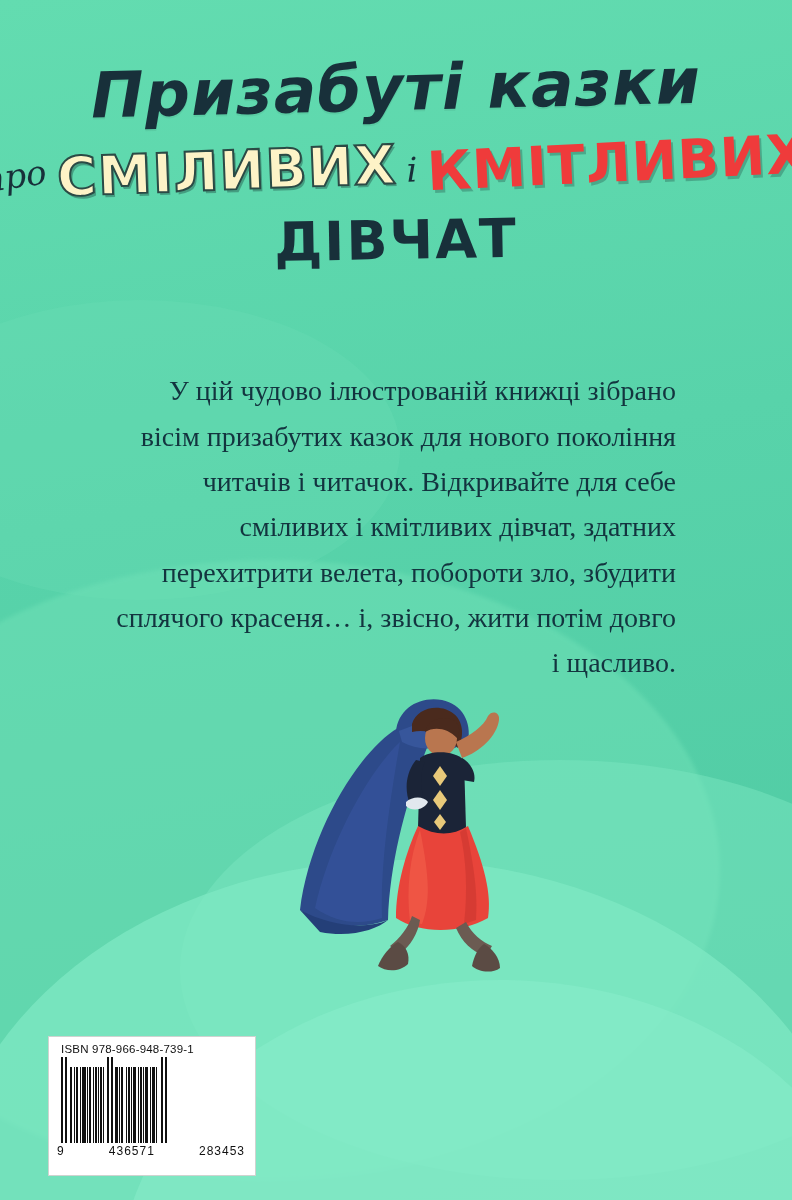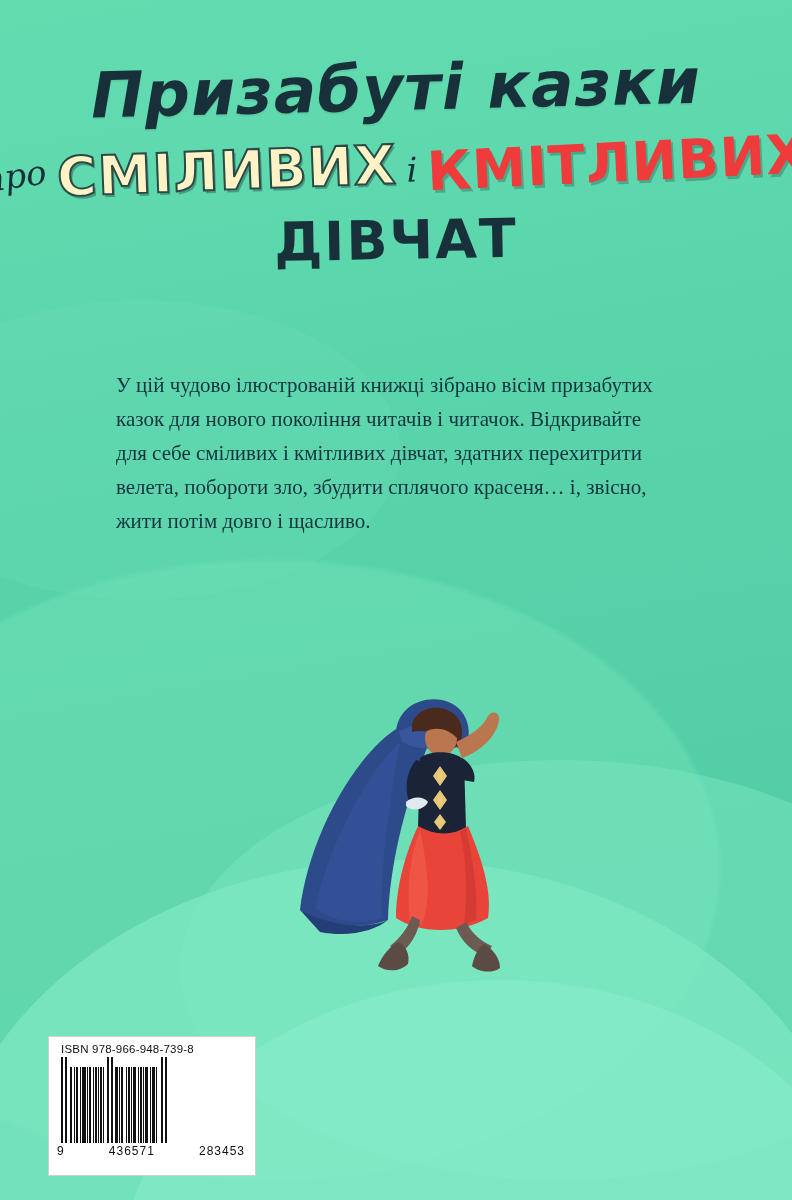--- a/index.html
+++ b/index.html
@@ -140,23 +140,23 @@
     color: #18303a;
     transform: rotate(-1deg);
   }
 
   
   .blurb {
     position: relative;
     z-index: 5;
     margin: 96px auto 7px;
     width: 560px;
-    text-align: left;
+    text-align: right;
     font-family: "Liberation Serif", serif;
-    font-size: 21px;
+    font-size: 28px;
     line-height: 1.62;
     color: #13343f;
   }
 
   
   .illustration {
     position: absolute;
     left: 270px;
     top: 680px;
     width: 300px;
@@ -266,21 +266,21 @@
       <path d="M196 242 C 202 254, 212 262, 222 266 L 216 276 C 202 272, 192 262, 186 248 Z" fill="#6b5b52"></path>
 
       <path d="M128 262 C 136 266, 140 274, 138 284 C 130 292, 116 292, 108 286 C 112 276, 120 266, 128 262 Z" fill="#5b4b44"></path>
       <path d="M214 264 C 222 268, 230 278, 230 288 C 222 294, 208 292, 202 286 C 204 276, 208 268, 214 264 Z" fill="#5b4b44"></path>
 
       <path d="M30 230 C 60 246, 96 250, 118 240 C 106 250, 80 258, 50 252 Z" fill="#243f78"></path>
     </svg>
   </div>
 
   <div class="barcode-box">
-    <div class="isbn-text">ISBN 978-966-948-739-8</div>
+    <div class="isbn-text">ISBN 978-966-948-739-1</div>
     <div class="bars">
         <i class="tall" style="width: 2px;"></i>
         <i class="gap" style="width: 2px;"></i>
         <i class="tall" style="width: 2px;"></i>
         <i class="gap" style="width: 3px;"></i>
         <i class="short" style="width: 2px;"></i>
         <i class="gap" style="width: 2px;"></i>
         <i class="short" style="width: 1px;"></i>
         <i class="gap" style="width: 1px;"></i>
         <i class="short" style="width: 2px;"></i>

